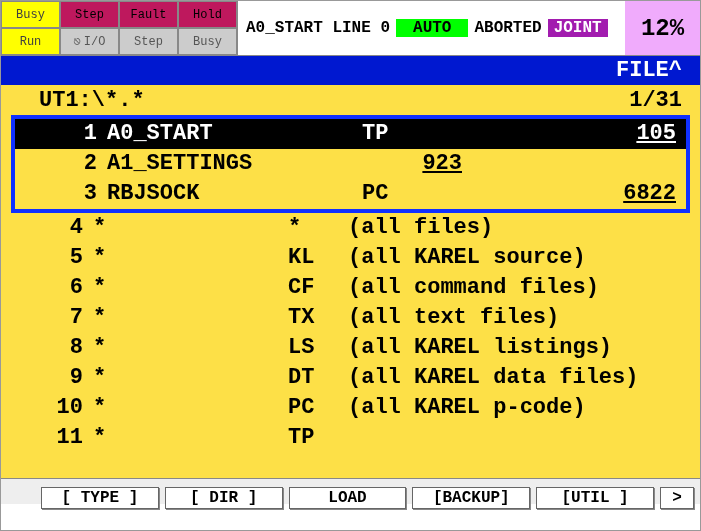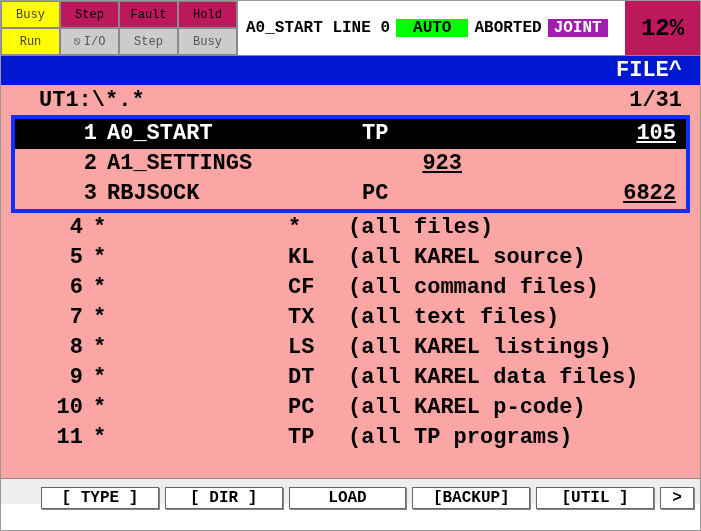--- a/index.html
+++ b/index.html
@@ -42,41 +42,41 @@
     padding: 0 8px;
     font-size: 16px;
     font-weight: bold;
     gap: 6px;
     background: #fff;
   }
   .prog-auto { background:#00ff00; color:#000; padding:0 17px; }
   .prog-joint { background:#a21caf; color:#fff; padding:0 6px; }
   .percent-box {
     width: 75px;
-    background: #be185d;
+    background: #f0abfc;
     display: flex;
     align-items: center;
     justify-content: center;
     font-size: 24px;
     font-weight: bold;
     color: #000;
   }
   .titlebar {
     background: #0018d0;
     color: #fff;
     font-size: 22px;
     font-weight: bold;
     padding: 2px 8px;
     display:flex;
     justify-content:flex-end;
     align-items:center;
   }
   .titlebar .caret { font-size:22px; padding-right:10px;}
   .mainarea {
-    background: #fca5a5;
+    background: #fde047;
     height: 393px;
     font-size: 22px;
     font-weight: bold;
     padding-top:2px;
   }
   .pathline {
     padding: 0 18px 0 38px;
     display:flex;
     justify-content:space-between;
     line-height:28px;
@@ -170,21 +170,21 @@
   </div>
 
   <div id="filter-rows" class="filelist">
       <div class="row"><span class="idx">4</span><span class="name">*</span><span class="ext">* </span><span class="desc">(all files)</span></div>
       <div class="row"><span class="idx">5</span><span class="name">*</span><span class="ext">KL</span><span class="desc">(all KAREL source)</span></div>
       <div class="row"><span class="idx">6</span><span class="name">*</span><span class="ext">CF</span><span class="desc">(all command files)</span></div>
       <div class="row"><span class="idx">7</span><span class="name">*</span><span class="ext">TX</span><span class="desc">(all text files)</span></div>
       <div class="row"><span class="idx">8</span><span class="name">*</span><span class="ext">LS</span><span class="desc">(all KAREL listings)</span></div>
       <div class="row"><span class="idx">9</span><span class="name">*</span><span class="ext">DT</span><span class="desc">(all KAREL data files)</span></div>
       <div class="row"><span class="idx">10</span><span class="name">*</span><span class="ext">PC</span><span class="desc">(all KAREL p-code)</span></div>
-      <div class="row"><span class="idx">11</span><span class="name">*</span><span class="ext">TP</span><span class="desc">(all TP programs)</span></div>
+      <div class="row"><span class="idx">11</span><span class="name">*</span><span class="ext">TP</span></div>
     </div>
 </div>
 
 <div class="footerbar">
   <div class="spacer-left"></div>
   <div class="fbtn">[ TYPE ]</div>
   <div class="fbtn">[ DIR ]</div>
   <div class="fbtn">LOAD</div>
   <div class="fbtn">[BACKUP]</div>
   <div class="fbtn">[UTIL ]</div>

